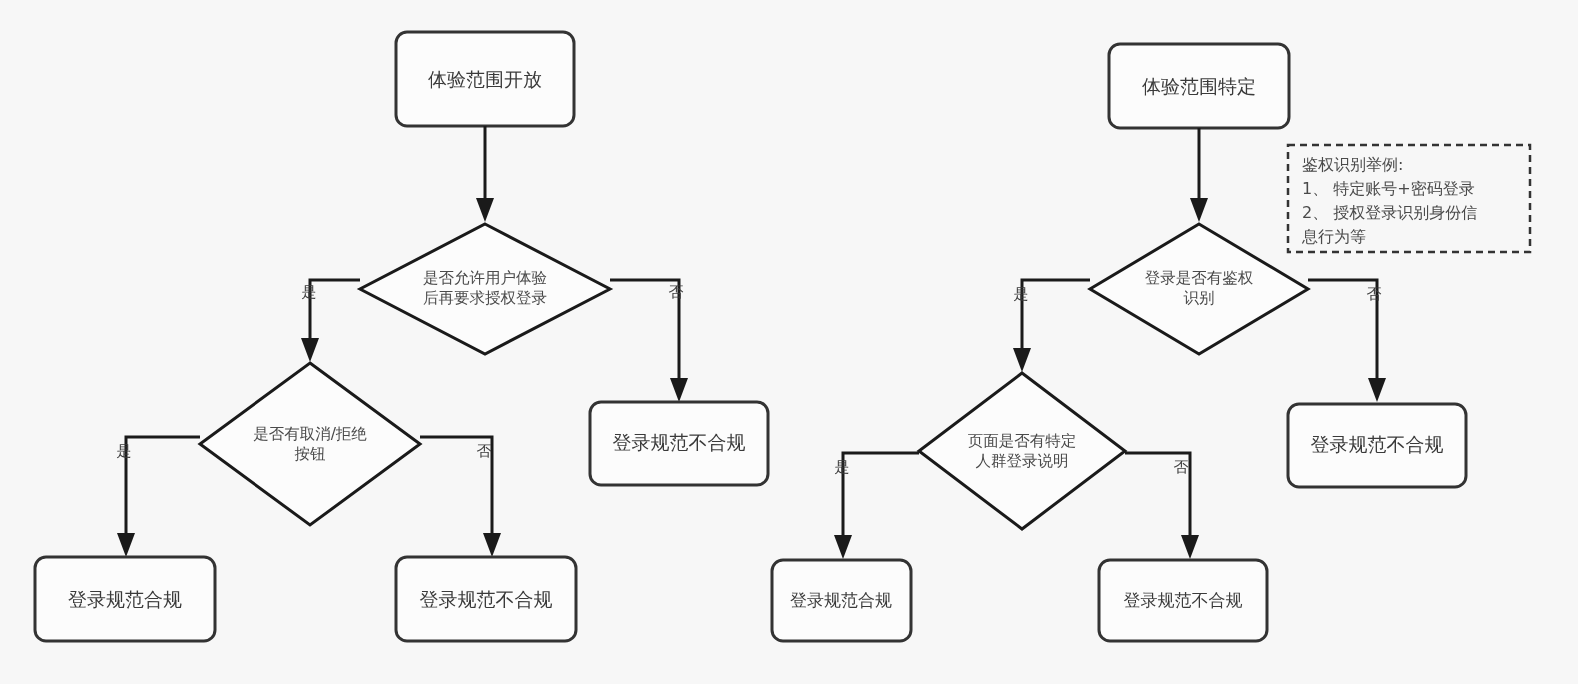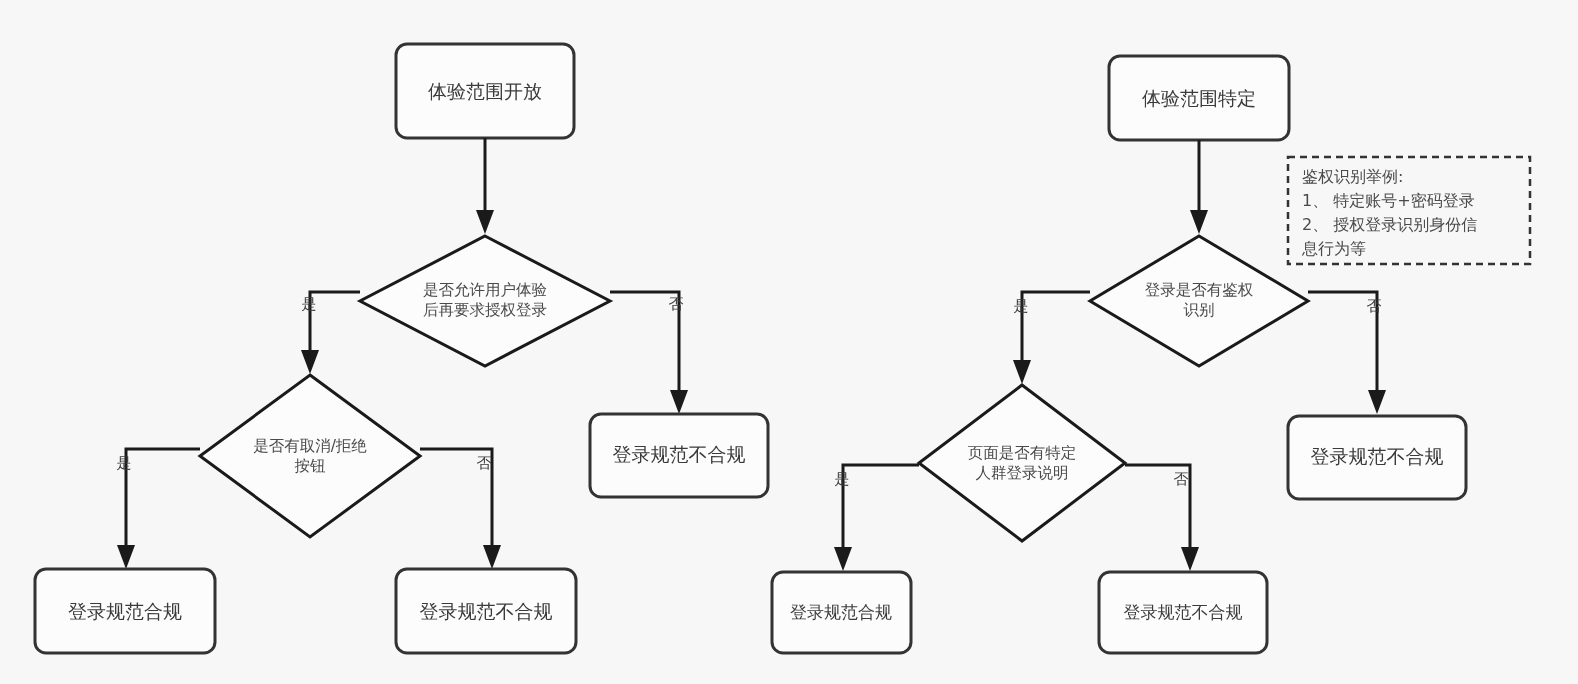--- a/index.html
+++ b/index.html
@@ -9,21 +9,20 @@
   }
   body {
     font-family: "DejaVu Sans", "Liberation Sans", sans-serif;
   }
   #canvas {
     position: relative;
     width: 1578px;
     height: 660px;
     background: #f7f7f7;
     overflow: hidden;
-    margin-top: 12px;
   }
   svg#diagram {
     position: absolute;
     left: 0;
     top: 0;
     width: 1578px;
     height: 684px;
   }
   .node-rect {
     fill: #fcfcfc;

